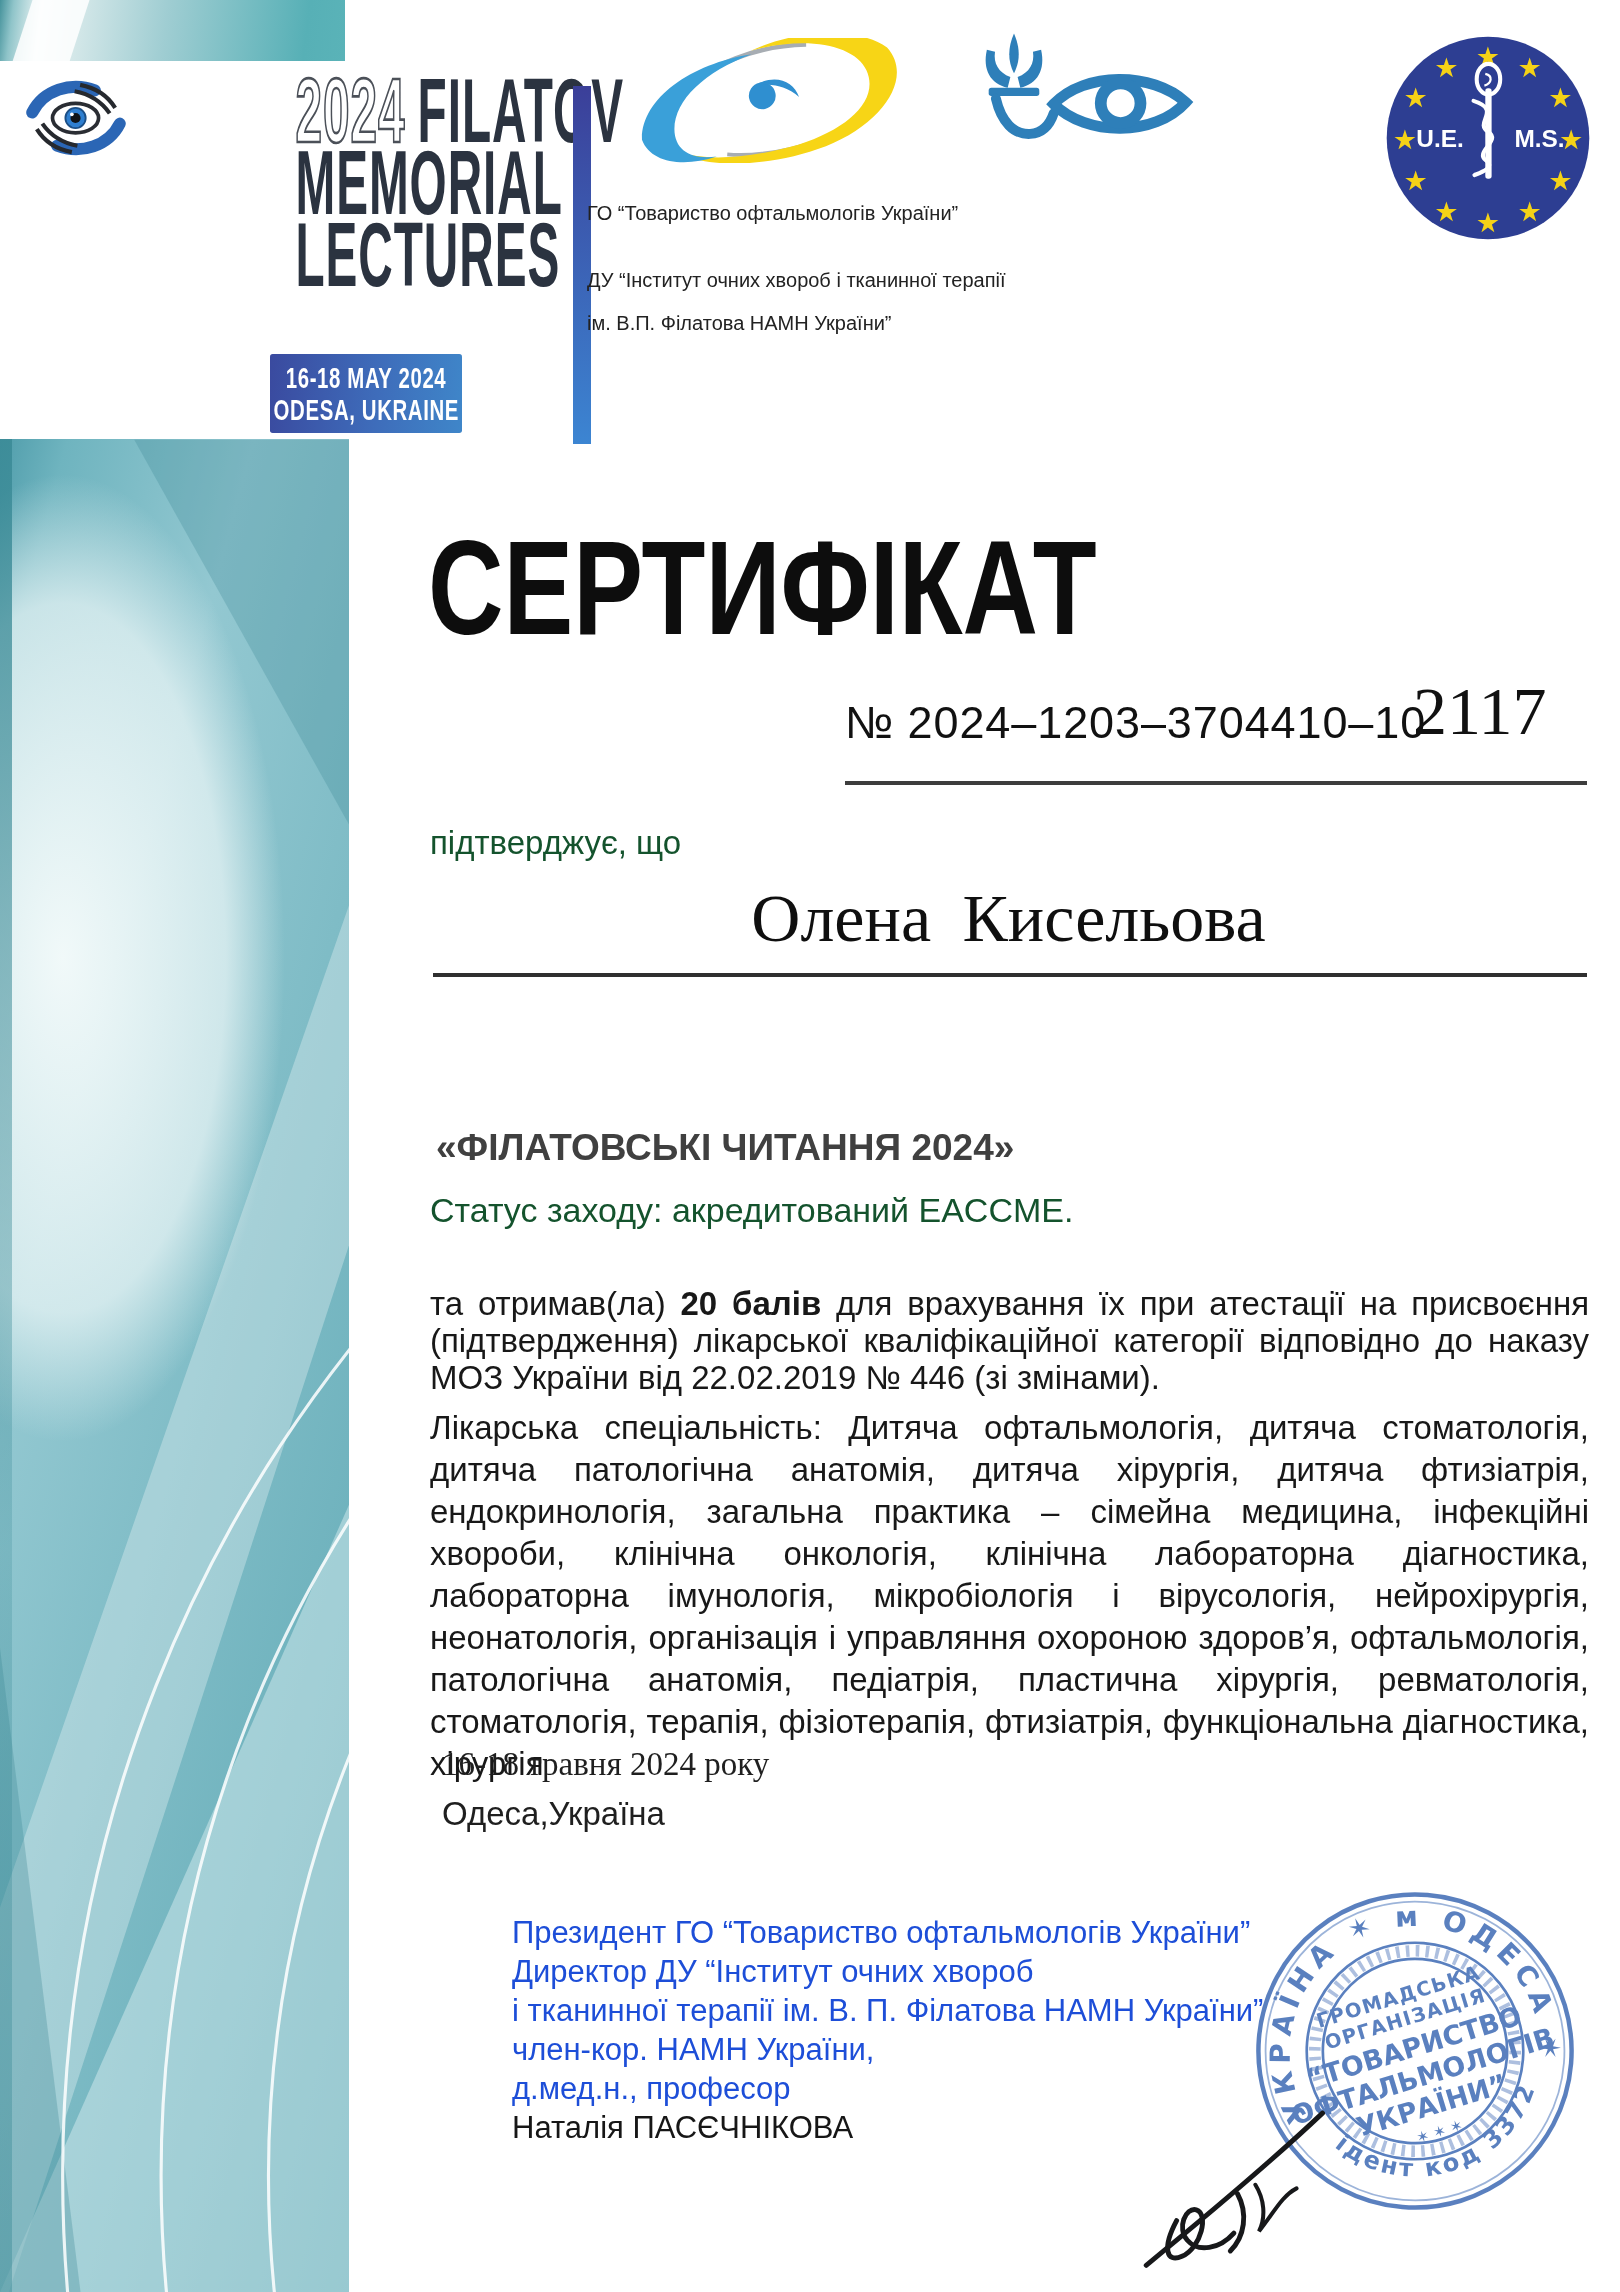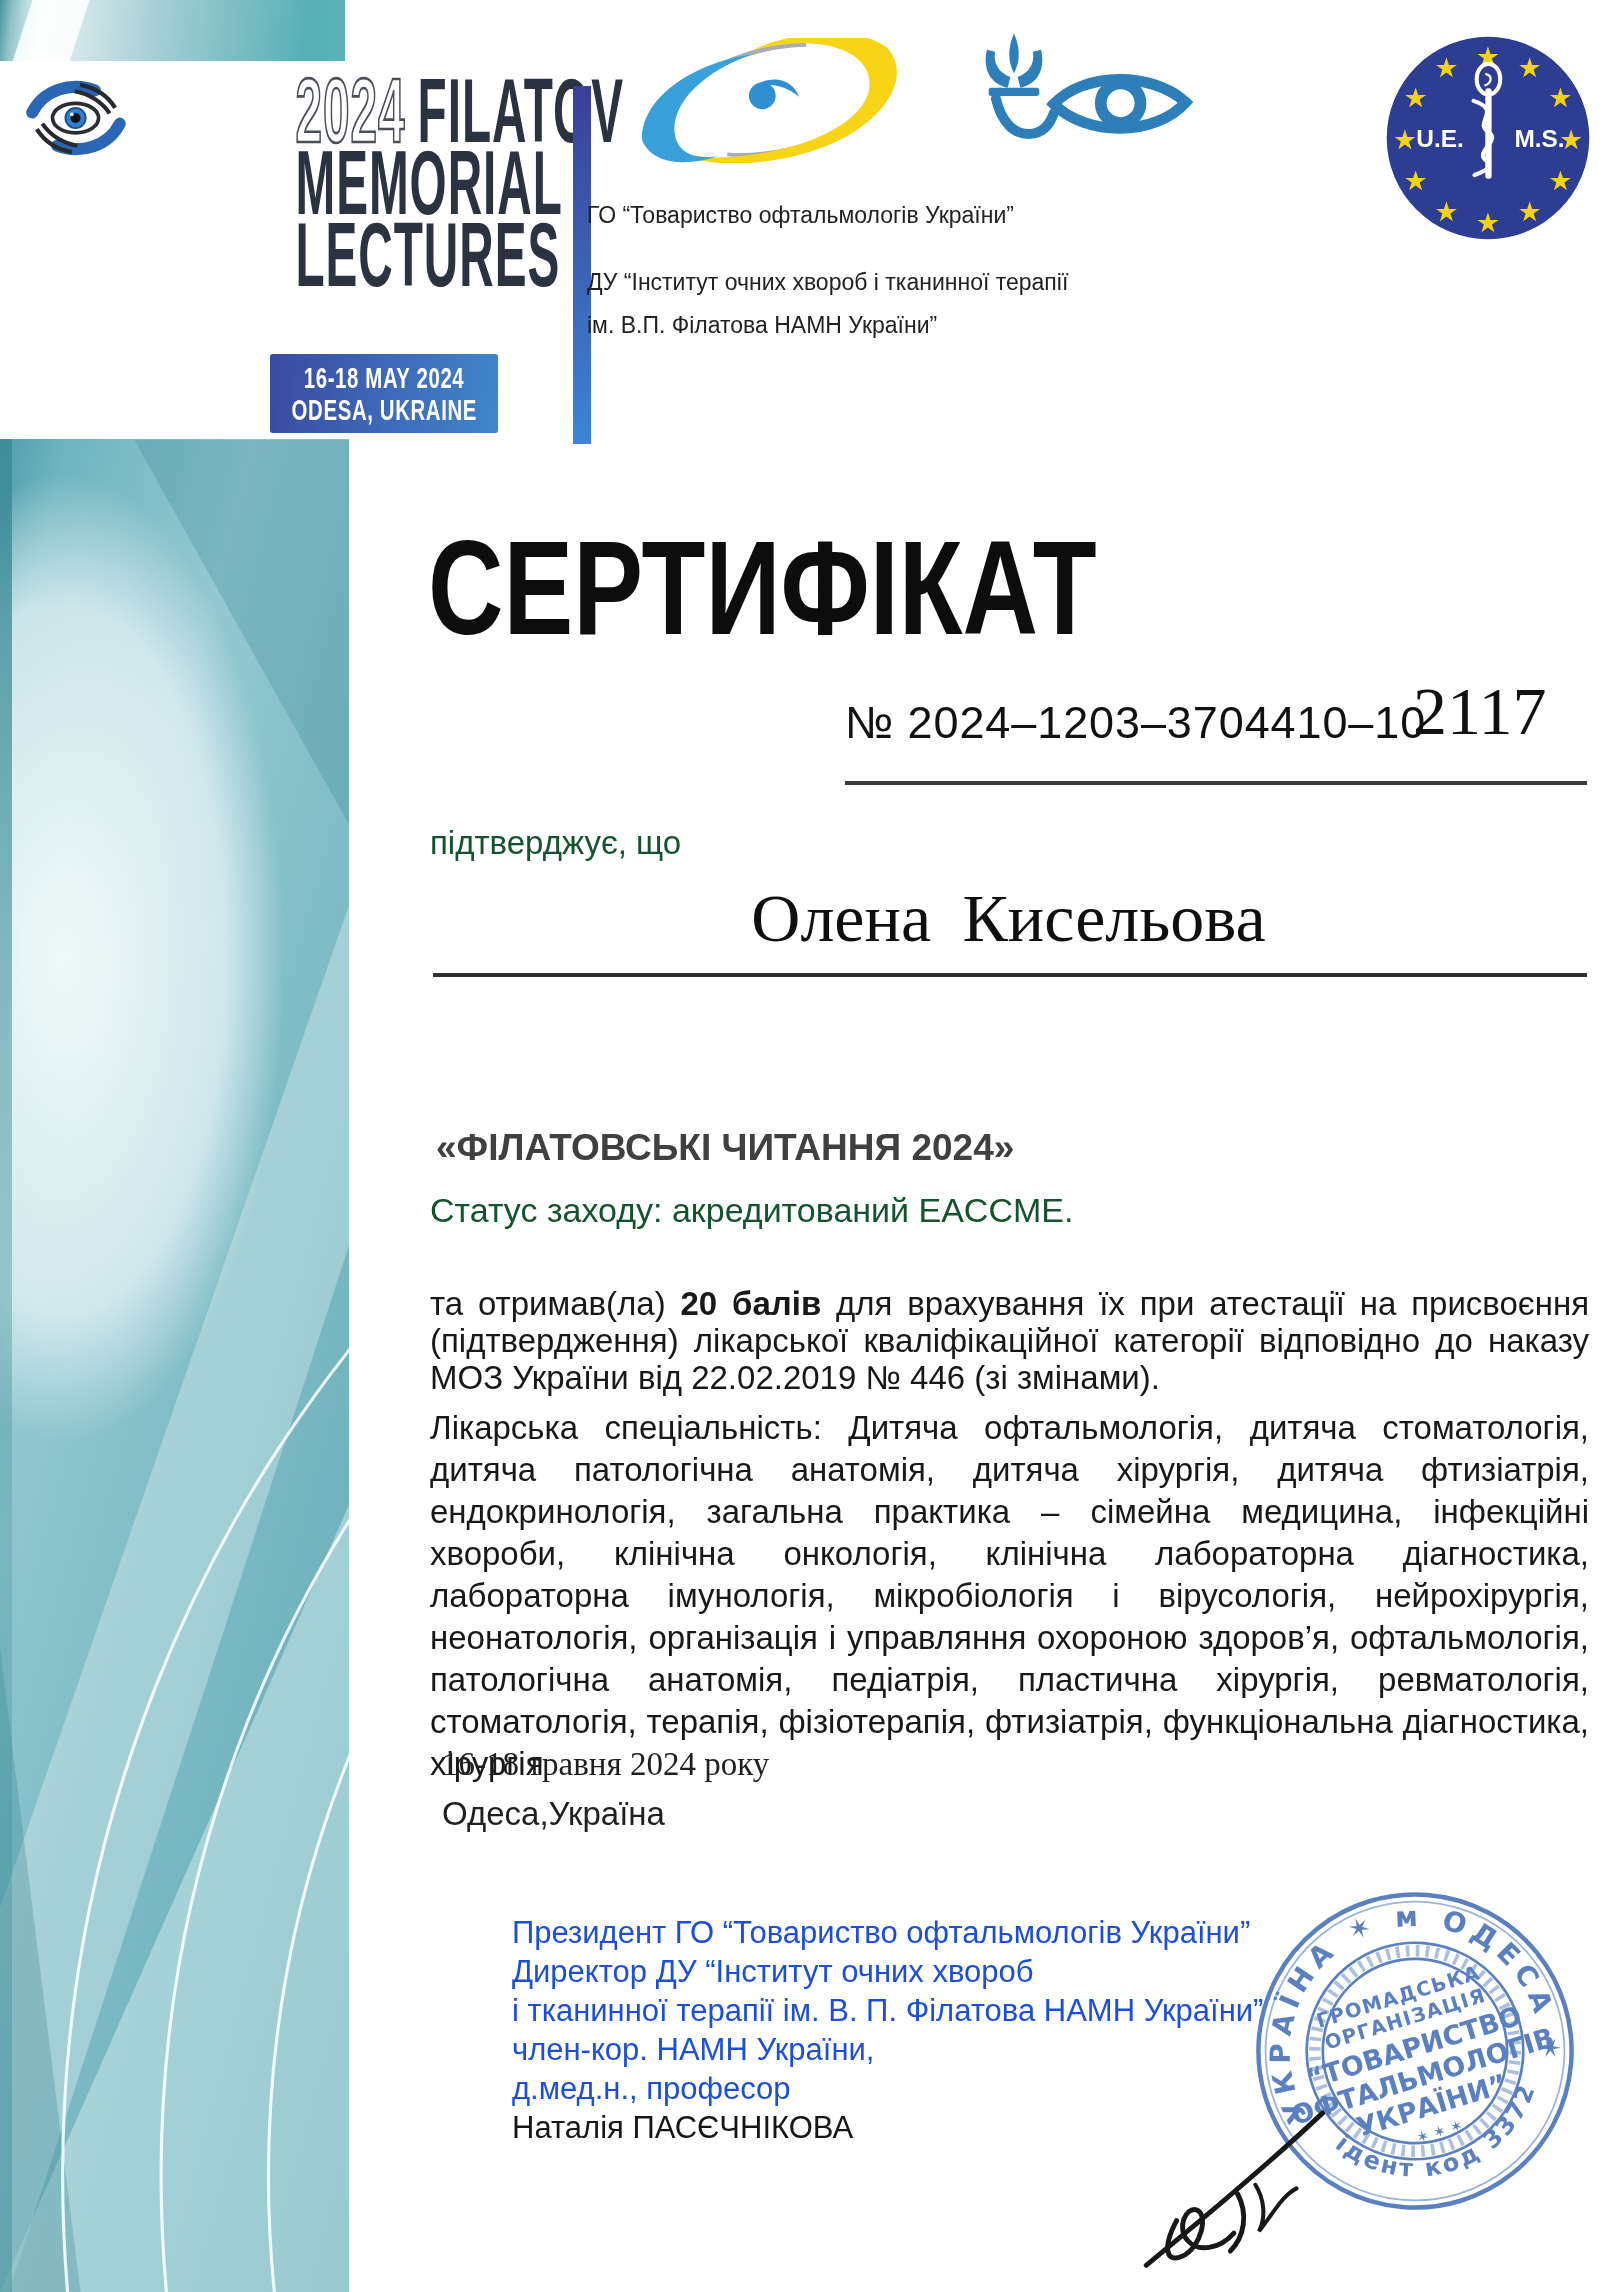--- a/index.html
+++ b/index.html
@@ -19,29 +19,29 @@
       linear-gradient(105deg,#509dab 0%,#6fb4bf 8%,#93c8d1 30%,#7fbcc6 55%,#5ea8b4 100%);}
   .sidebar svg{position:absolute;left:0;top:0;}
   .sidebar .edge{position:absolute;left:0;top:0;width:11.6px;height:100%;
     background:linear-gradient(rgba(58,138,150,.85), rgba(58,138,150,.25) 60%, rgba(58,138,150,.45));}
 
   
   .fml-text{position:absolute;left:107px;top:75px;width:401px;text-align:right;}
   .fml-line{font-weight:700;font-size:90px;line-height:72px;color:#2b3340;
     transform:scaleX(.53);transform-origin:right center;white-space:nowrap;letter-spacing:1.8px;}
   .fml-year{color:#ffffff;-webkit-text-stroke:2.7px #4b5058;margin-right:23px;}
-  .date-badge{position:absolute;left:270px;top:354px;width:228px;height:79px;border-radius:2.7px;
+  .date-badge{position:absolute;left:270px;top:354px;width:192px;height:79px;border-radius:2.7px;
     background:linear-gradient(95deg,#3a4a9f 0%,#3e6cba 55%,#3f86c9 100%);
     display:flex;flex-direction:column;justify-content:center;align-items:center;color:#fff;}
   .badge-line{font-weight:700;font-size:30px;line-height:32px;transform:scaleX(.68);white-space:nowrap;letter-spacing:0.9px;}
 
   
   .divider-bar{position:absolute;left:573px;top:86px;width:18px;height:358px;
     background:linear-gradient(#3b3f99,#3c85d2);}
-  .org-line{position:absolute;left:587px;font-size:23px;color:#222;white-space:nowrap;}
+  .org-line{position:absolute;left:587px;font-size:20px;color:#222;white-space:nowrap;}
 
   
   .cert-title{position:absolute;left:428px;top:521px;font-size:134px;font-weight:700;line-height:1;
     color:#0d0d0d;transform:scaleX(.78);transform-origin:left top;white-space:nowrap;}
   .cert-number{position:absolute;left:845px;top:697px;font-size:45px;letter-spacing:0.9px;color:#111;white-space:nowrap;}
   .cert-serial{position:absolute;left:1413px;top:672px;font-size:68px;color:#111;
     font-family:"Liberation Serif","DejaVu Serif",serif;white-space:nowrap;}
   .num-underline{position:absolute;left:845px;top:781px;width:742px;height:3.6px;background:#3d3d3d;}
   .confirms{position:absolute;left:430px;top:824px;font-size:33px;color:#14532d;}
   .recipient{position:absolute;left:430px;top:879px;width:1157px;text-align:center;

